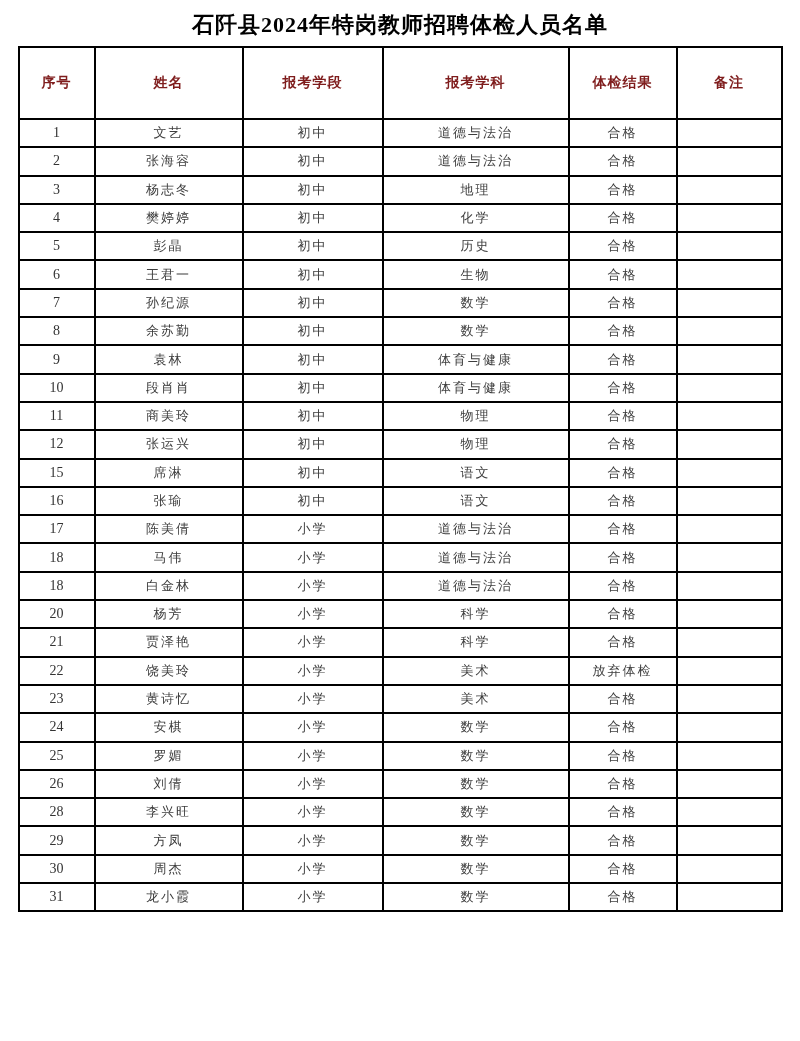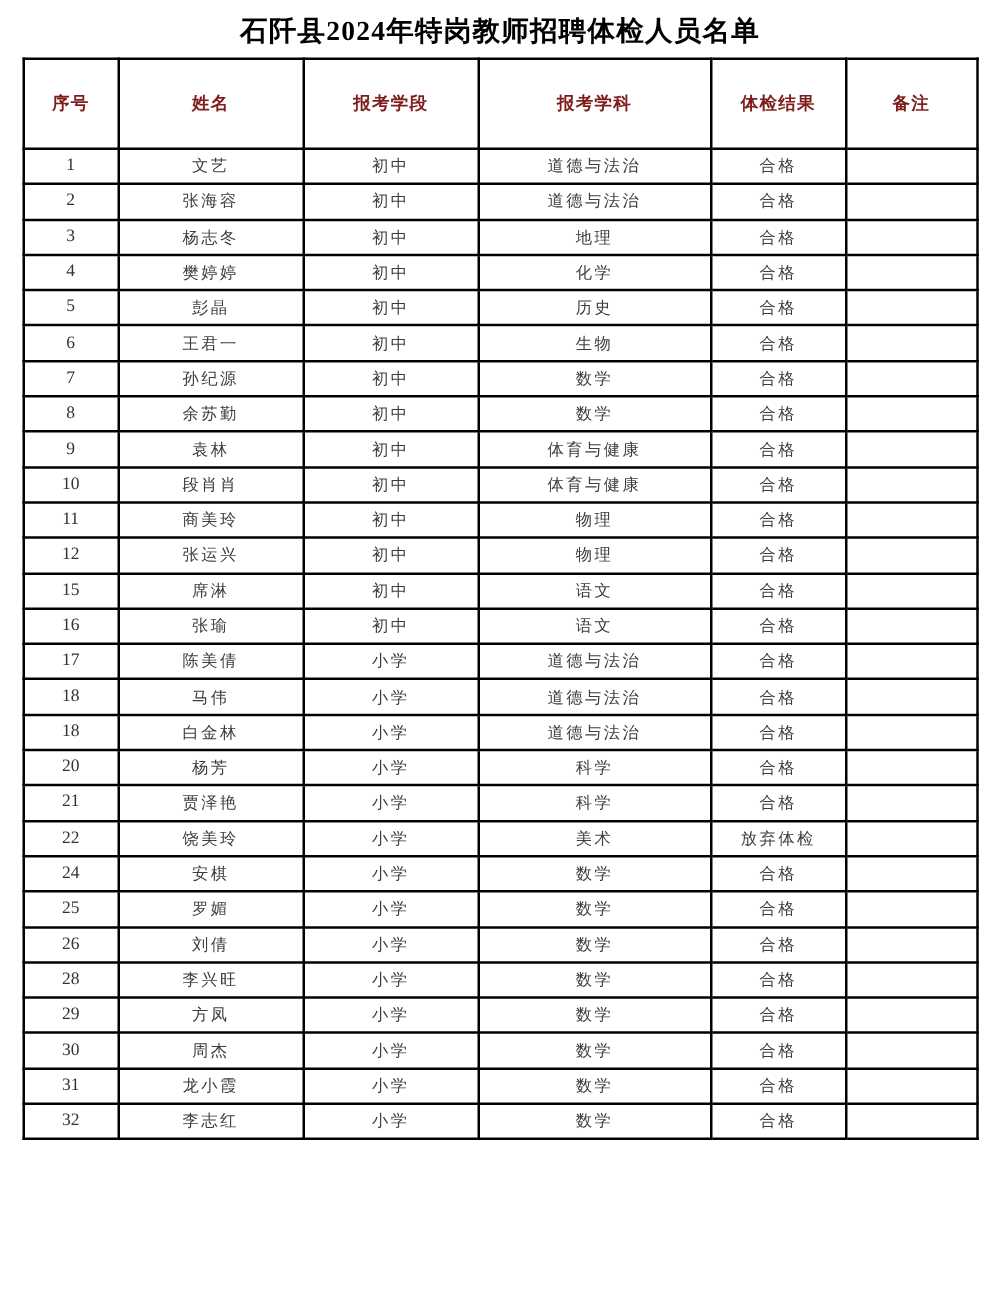--- a/index.html
+++ b/index.html
@@ -238,20 +238,28 @@
       </tr>
       <tr>
         <td class="num-cell">22</td>
         <td>饶美玲</td>
         <td>小学</td>
         <td>美术</td>
         <td>放弃体检</td>
         <td></td>
       </tr>
       <tr>
+        <td class="num-cell">23</td>
+        <td>黄诗忆</td>
+        <td>小学</td>
+        <td>美术</td>
+        <td>合格</td>
+        <td></td>
+      </tr>
+      <tr>
         <td class="num-cell">24</td>
         <td>安棋</td>
         <td>小学</td>
         <td>数学</td>
         <td>合格</td>
         <td></td>
       </tr>
       <tr>
         <td class="num-cell">25</td>
         <td>罗媚</td>
@@ -288,27 +296,19 @@
         <td class="num-cell">30</td>
         <td>周杰</td>
         <td>小学</td>
         <td>数学</td>
         <td>合格</td>
         <td></td>
       </tr>
       <tr>
         <td class="num-cell">31</td>
         <td>龙小霞</td>
-        <td>小学</td>
-        <td>数学</td>
-        <td>合格</td>
-        <td></td>
-      </tr>
-      <tr>
-        <td class="num-cell">32</td>
-        <td>李志红</td>
         <td>小学</td>
         <td>数学</td>
         <td>合格</td>
         <td></td>
       </tr>
     </tbody>
 </table>
 
 </body></html>

